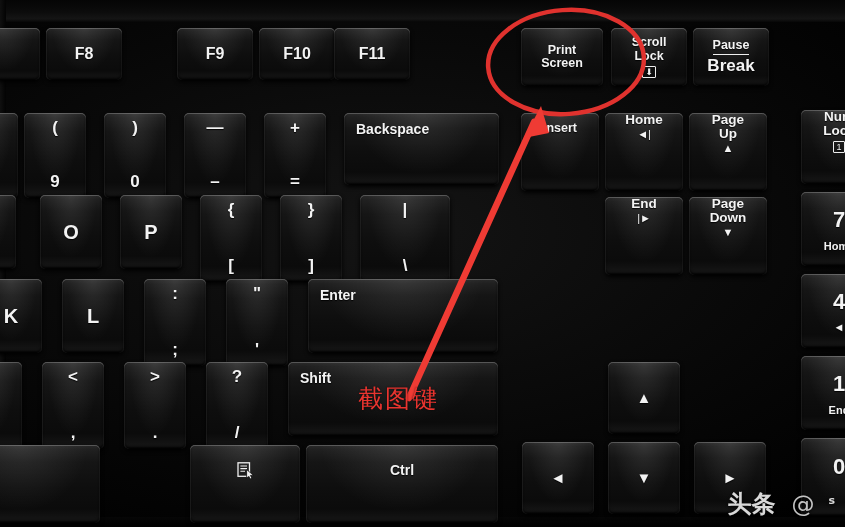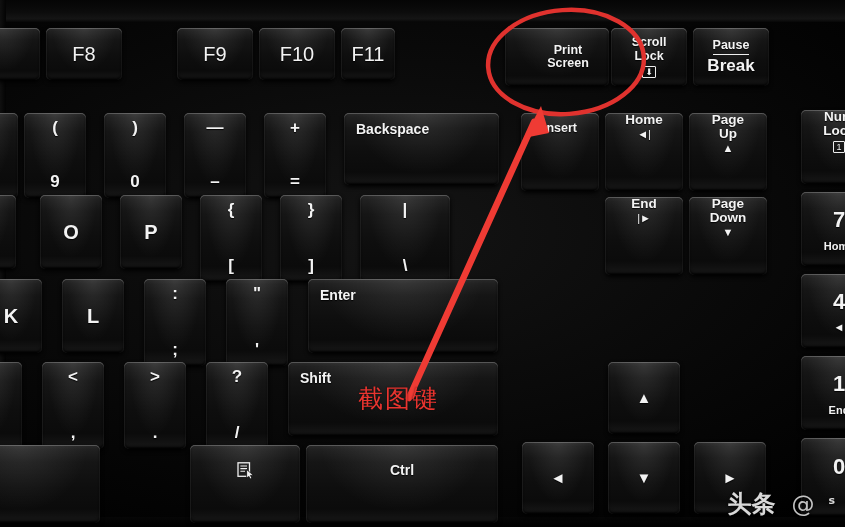--- a/index.html
+++ b/index.html
@@ -57,21 +57,21 @@
   }
   .key::after{
     content:"";position:absolute;left:0;top:0;right:0;bottom:0;
     background:
       radial-gradient(ellipse at 50% 0%, rgba(255,255,255,0.10) 0%, rgba(255,255,255,0) 60%);
     pointer-events:none;
   }
   .key .lbl{position:relative;z-index:2;text-align:center;white-space:pre;}
 
   
-  .l-fn{font-size:20px;font-weight:normal;}
+  .l-fn{font-size:16px;font-weight:bold;}
   .l-word{font-size:14px;font-weight:bold;}
   .l-word-sm{font-size:12.5px;font-weight:bold;}
   .l-big{font-size:20px;font-weight:bold;}
   .l-huge{font-size:22px;font-weight:bold;}
   .l-tiny{font-size:11px;font-weight:bold;}
 
   
   .dual{justify-content:space-between;padding:6px 0 7px 0;}
   .dual .top{font-size:17px;font-weight:bold;position:relative;z-index:2;}
   .dual .bot{font-size:17px;font-weight:bold;position:relative;z-index:2;}
@@ -140,26 +140,26 @@
   </div>
 
   <div class="key" style="left:177px;top:28px;width:76px;height:52px;">
     <span class="lbl l-fn">F9</span>
   </div>
 
   <div class="key" style="left:259px;top:28px;width:76px;height:52px;">
     <span class="lbl l-fn">F10</span>
   </div>
 
-  <div class="key" style="left:341px;top:28px;width:54px;height:52px;">
+  <div class="key" style="left:334px;top:28px;width:76px;height:52px;">
     <span class="lbl l-fn">F11</span>
   </div>
 
 
-  <div class="key" style="left:505px;top:28px;width:82px;height:58px;padding-left:22px;">
+  <div class="key" style="left:521px;top:28px;width:82px;height:58px;">
     <span class="lbl l-word-sm">Print</span>
     <span class="lbl l-word-sm">Screen</span>
   </div>
 
   <div class="key" style="left:611px;top:28px;width:76px;height:58px;">
     <span class="lbl l-word-sm">Scroll</span>
     <span class="lbl l-word-sm">Lock</span>
     <span class="boxglyph">⬇</span>
   </div>
 

